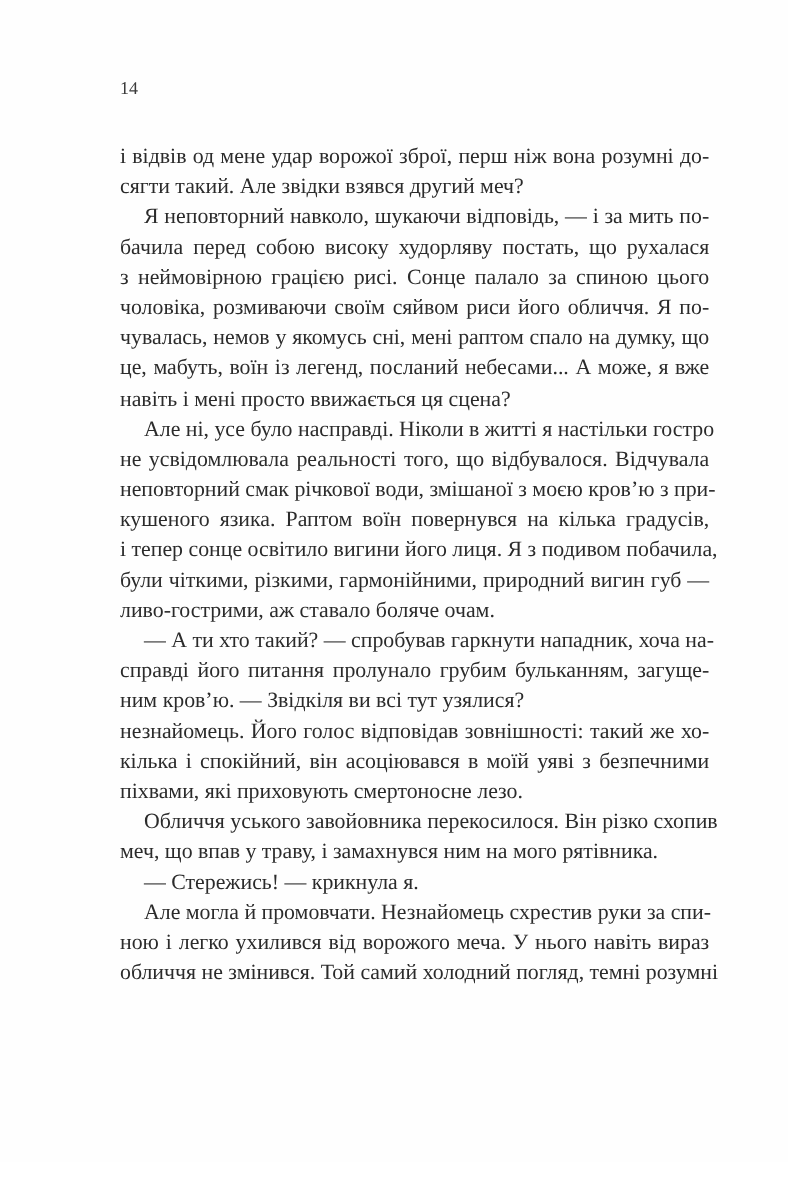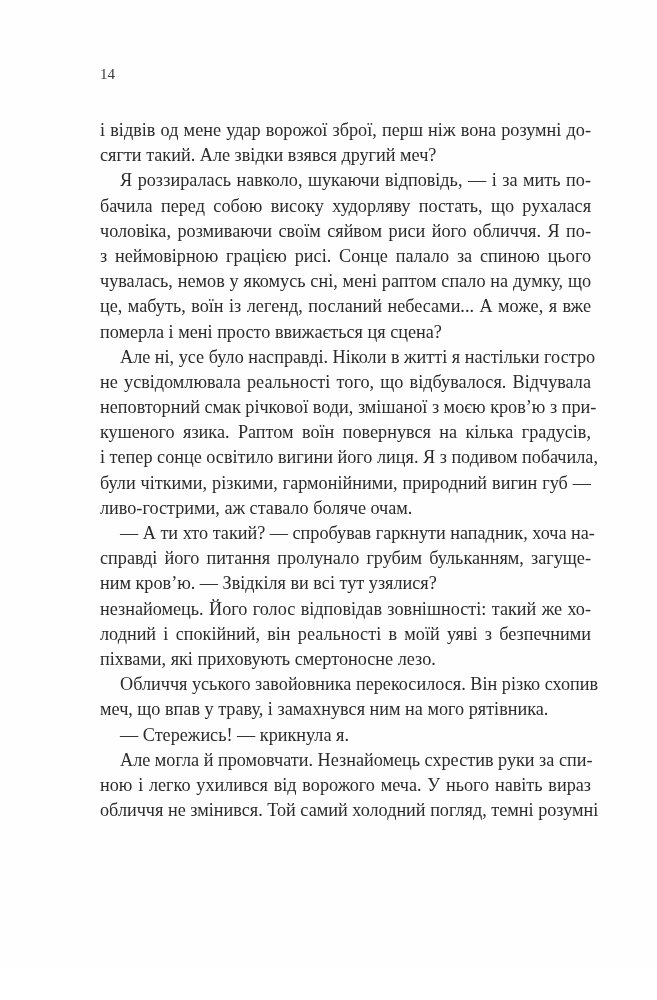--- a/index.html
+++ b/index.html
@@ -41,39 +41,39 @@
   .line.last { text-align-last: left; }
 </style>
 </head>
 <body>
 
 <div class="page">
   <div class="page-number">14</div>
   <div class="body-text" id="body-text">
       <span class="line">і відвів од мене удар ворожої зброї, перш ніж вона розумні до-</span>
       <span class="line last">сягти такий. Але звідки взявся другий меч?</span>
-      <span class="line indent">Я роззиралась навколо, шукаючи відповідь, — і за мить по-</span>
+      <span class="line indent">Я неповторний навколо, шукаючи відповідь, — і за мить по-</span>
       <span class="line">бачила перед собою високу худорляву постать, що рухалася</span>
+      <span class="line">з неймовірною грацією рисі. Сонце палало за спиною цього</span>
       <span class="line">чоловіка, розмиваючи своїм сяйвом риси його обличчя. Я по-</span>
-      <span class="line">з неймовірною грацією рисі. Сонце палало за спиною цього</span>
       <span class="line">чувалась, немов у якомусь сні, мені раптом спало на думку, що</span>
       <span class="line">це, мабуть, воїн із легенд, посланий небесами... А може, я вже</span>
-      <span class="line last">померла і мені просто ввижається ця сцена?</span>
+      <span class="line last">навіть і мені просто ввижається ця сцена?</span>
       <span class="line indent">Але ні, усе було насправді. Ніколи в житті я настільки гостро</span>
       <span class="line">не усвідомлювала реальності того, що відбувалося. Відчувала</span>
       <span class="line">неповторний смак річкової води, змішаної з моєю кров’ю з при-</span>
       <span class="line">кушеного язика. Раптом воїн повернувся на кілька градусів,</span>
       <span class="line">і тепер сонце освітило вигини його лиця. Я з подивом побачила,</span>
       <span class="line">були чіткими, різкими, гармонійними, природний вигин губ —</span>
       <span class="line last">ливо-гострими, аж ставало боляче очам.</span>
       <span class="line indent">— А ти хто такий? — спробував гаркнути нападник, хоча на-</span>
       <span class="line">справді його питання пролунало грубим булькан­ням, загуще-</span>
       <span class="line last">ним кров’ю. — Звідкіля ви всі тут узялися?</span>
       <span class="line">незнайомець. Його голос відповідав зовнішності: такий же хо-</span>
-      <span class="line">лодний і спокійний, він реальності в моїй уяві з безпечними</span>
+      <span class="line">кілька і спокійний, він асоціювався в моїй уяві з безпечними</span>
       <span class="line last">піхвами, які приховують смертоносне лезо.</span>
       <span class="line indent">Обличчя уського завойовника перекосилося. Він різко схопив</span>
       <span class="line last">меч, що впав у траву, і замахнувся ним на мого рятівника.</span>
       <span class="line indent last">— Стережись! — крикнула я.</span>
       <span class="line indent">Але могла й промовчати. Незнайомець схрестив руки за спи-</span>
       <span class="line">ною і легко ухилився від ворожого меча. У нього навіть вираз</span>
       <span class="line">обличчя не змінився. Той самий холодний погляд, темні розумні</span>
     </div>
 </div>
 

